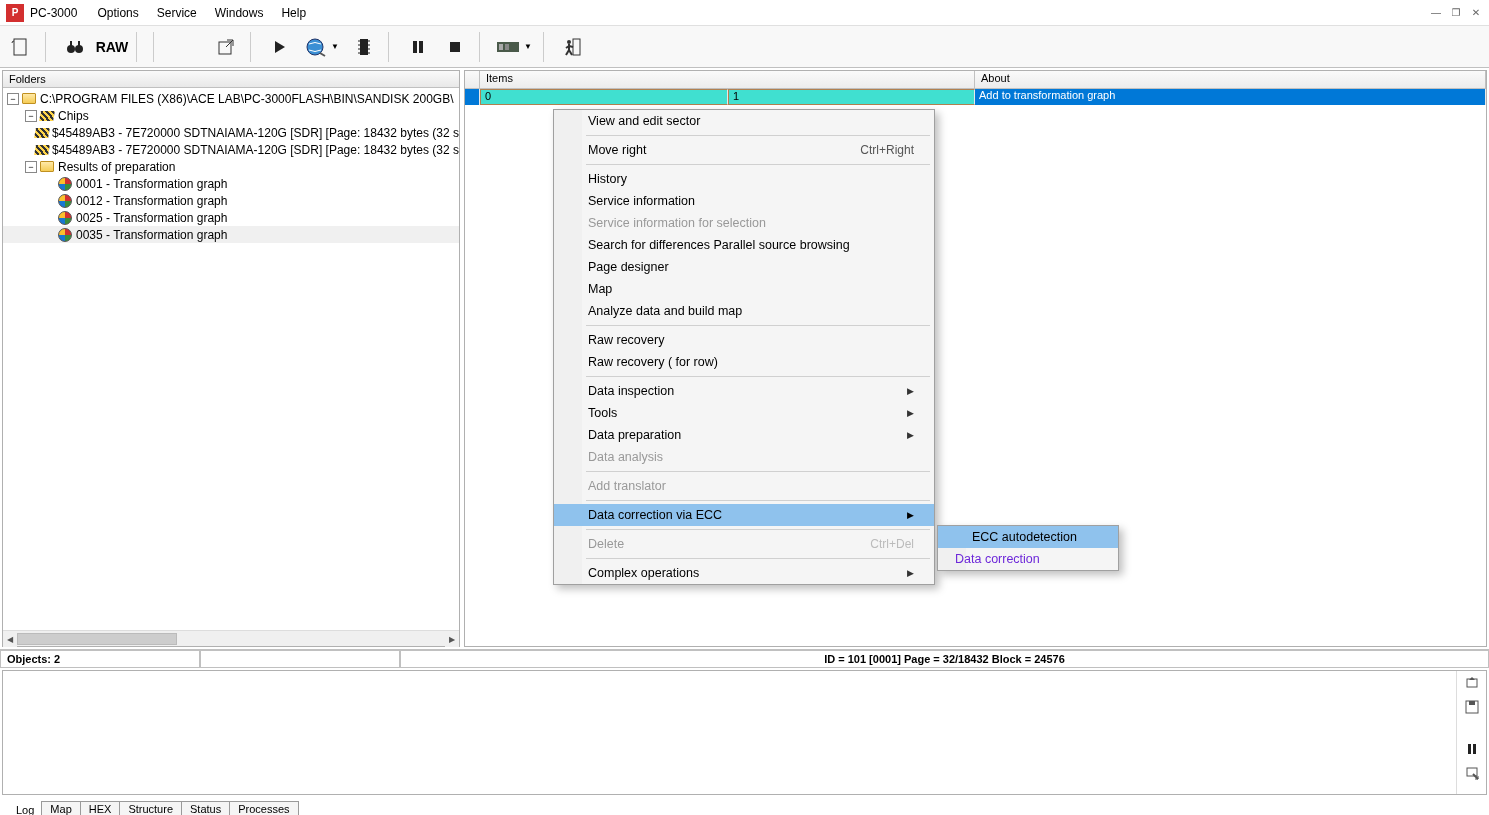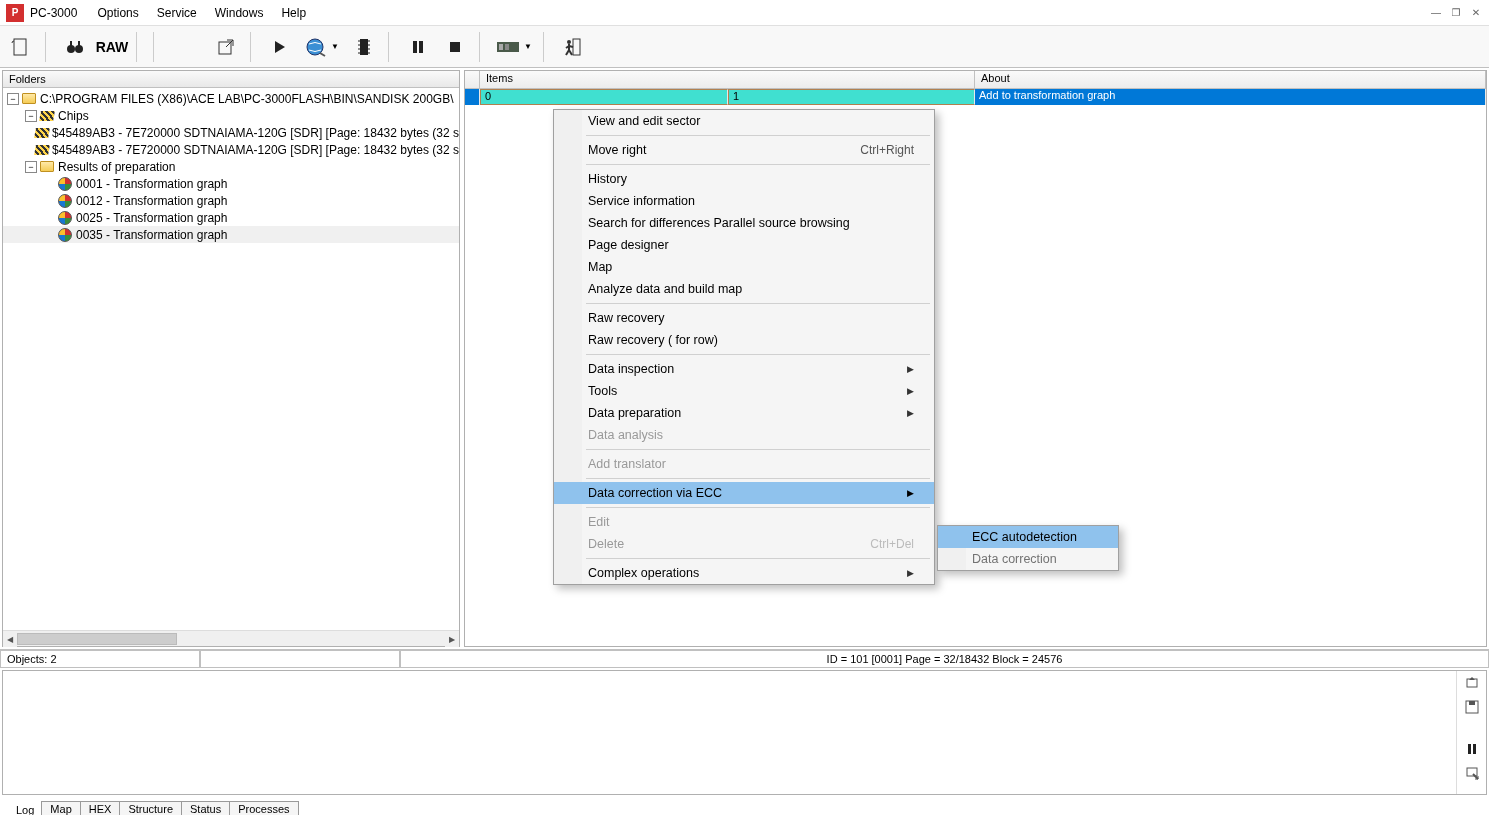--- a/index.html
+++ b/index.html
@@ -41,21 +41,21 @@
 .right-pane .grid-header { display: flex; border-bottom: 1px solid #c0c0c0; background: linear-gradient(#fafafa,#ececec); height: 18px; font-size:11px;}
 .right-pane .gh-cell { border-right: 1px solid #c0c0c0; padding: 1px 6px; }
 .right-pane .grid-row { display: flex; height: 16px; }
 .right-pane .gr-cell { border-right: 1px solid #e8e8e8; padding: 0 4px; font-size: 11px; }
 .row-selected-left { background: #0078d7; color: #fff; }
 .row-highlight { background: #40e0d0; border: 1px solid #b08050; }
 .row-about-sel { background: #0078d7; color: #fff; }
 
 
 .statusbar { height: 19px; display: flex; align-items: stretch; border-top: 1px solid #c0c0c0; font-size: 11px; }
-.statusbar .cell { border: 1px solid #c0c0c0; padding: 1px 6px; display:flex; align-items:center;}
+.statusbar .cell { border: 1px solid #c0c0c0; padding: 1px 6px; display:flex; align-items:center;font-weight:bold;}
 .statusbar .cell:first-child{width:200px;} .statusbar .cell:nth-child(2){width:200px;} .statusbar .cell:nth-child(3){flex:1;}
 
 
 .bottom { height: 125px; display: flex; border: 1px solid #b0b0b0; margin: 2px; }
 .bottom .log-body { flex: 1; background: #fff; }
 .bottom .side-btns { width: 30px; border-left: 1px solid #ddd; display: flex; flex-direction: column; justify-content: flex-start; align-items: center; padding-top: 2px; gap: 4px;}
 .bottom .side-btns .mini { width: 22px; height: 20px; display:flex; align-items:center; justify-content:center; font-size:12px;}
 
 .tabs-row { height: 20px; display: flex; align-items: flex-end; padding-left: 8px; border-top: 0; gap:0;}
 .tab { border: 1px solid #9a9a9a; border-top: 1px solid #9a9a9a; background: #f5f5f5; padding: 1px 8px; font-size: 11px; margin-right: -1px; position:relative; top:0;}
@@ -70,21 +70,21 @@
 .ctx-sep { height: 1px; background: #d0d0d0; margin: 3px 4px 3px 32px; }
 .ctx-item .short { color: #555; font-size: 12px; }
 .ctx-item.disabled .short { color: #bbb; }
 .ctx-item .arrow { font-size: 9px; color: #333; }
 .ctx-item.hover .arrow { color:#000; }
 
 .sub-menu { position: absolute; background: #f5f5f5; border: 1px solid #a0a0a0; box-shadow: 4px 4px 8px rgba(0,0,0,.25); font-size: 12.5px; z-index: 101; width: 182px;}
 .sub-menu .left-gutter { position:absolute; left:0; top:0; bottom:0; width:28px; background:#f0f0f0;}
 .sub-item { position:relative; padding: 4px 14px 4px 34px; cursor: default; }
 .sub-item.hover { background: #8fc2ed; }
-.sub-item.disabled { color: #737373; }
+.sub-item.disabled { color: #6d28d9; padding-left: 17px; }
 
 svg { display:block; }
 </style>
 </head>
 <body>
 
 <div class="titlebar">
   <div class="app-icon">P</div>
   <div style="font-size:12px; padding-right:12px;">PC-3000</div>
   <div class="menu">
@@ -338,20 +338,23 @@
       <span>Move right</span>
       <span class="short">Ctrl+Right</span>
     </div>
   <div class="ctx-sep"></div>
   <div class="ctx-item">
       <span>History</span>
     </div>
   <div class="ctx-item">
       <span>Service information</span>
     </div>
+  <div class="ctx-item disabled">
+      <span>Service information for selection</span>
+    </div>
   <div class="ctx-item">
       <span>Search for differences Parallel source browsing</span>
     </div>
   <div class="ctx-item">
       <span>Page designer</span>
     </div>
   <div class="ctx-item">
       <span>Map</span>
     </div>
   <div class="ctx-item">
@@ -383,23 +386,20 @@
   <div class="ctx-sep"></div>
   <div class="ctx-item disabled">
       <span>Add translator</span>
     </div>
   <div class="ctx-sep"></div>
   <div class="ctx-item hover">
       <span>Data correction via ECC</span>
       <span class="arrow">▶</span>
     </div>
   <div class="ctx-sep"></div>
-  <div class="ctx-item disabled">
-      <span>Edit</span>
-    </div>
   <div class="ctx-item disabled">
       <span>Delete</span>
       <span class="short">Ctrl+Del</span>
     </div>
   <div class="ctx-sep"></div>
   <div class="ctx-item">
       <span>Complex operations</span>
       <span class="arrow">▶</span>
     </div>
 </div>

